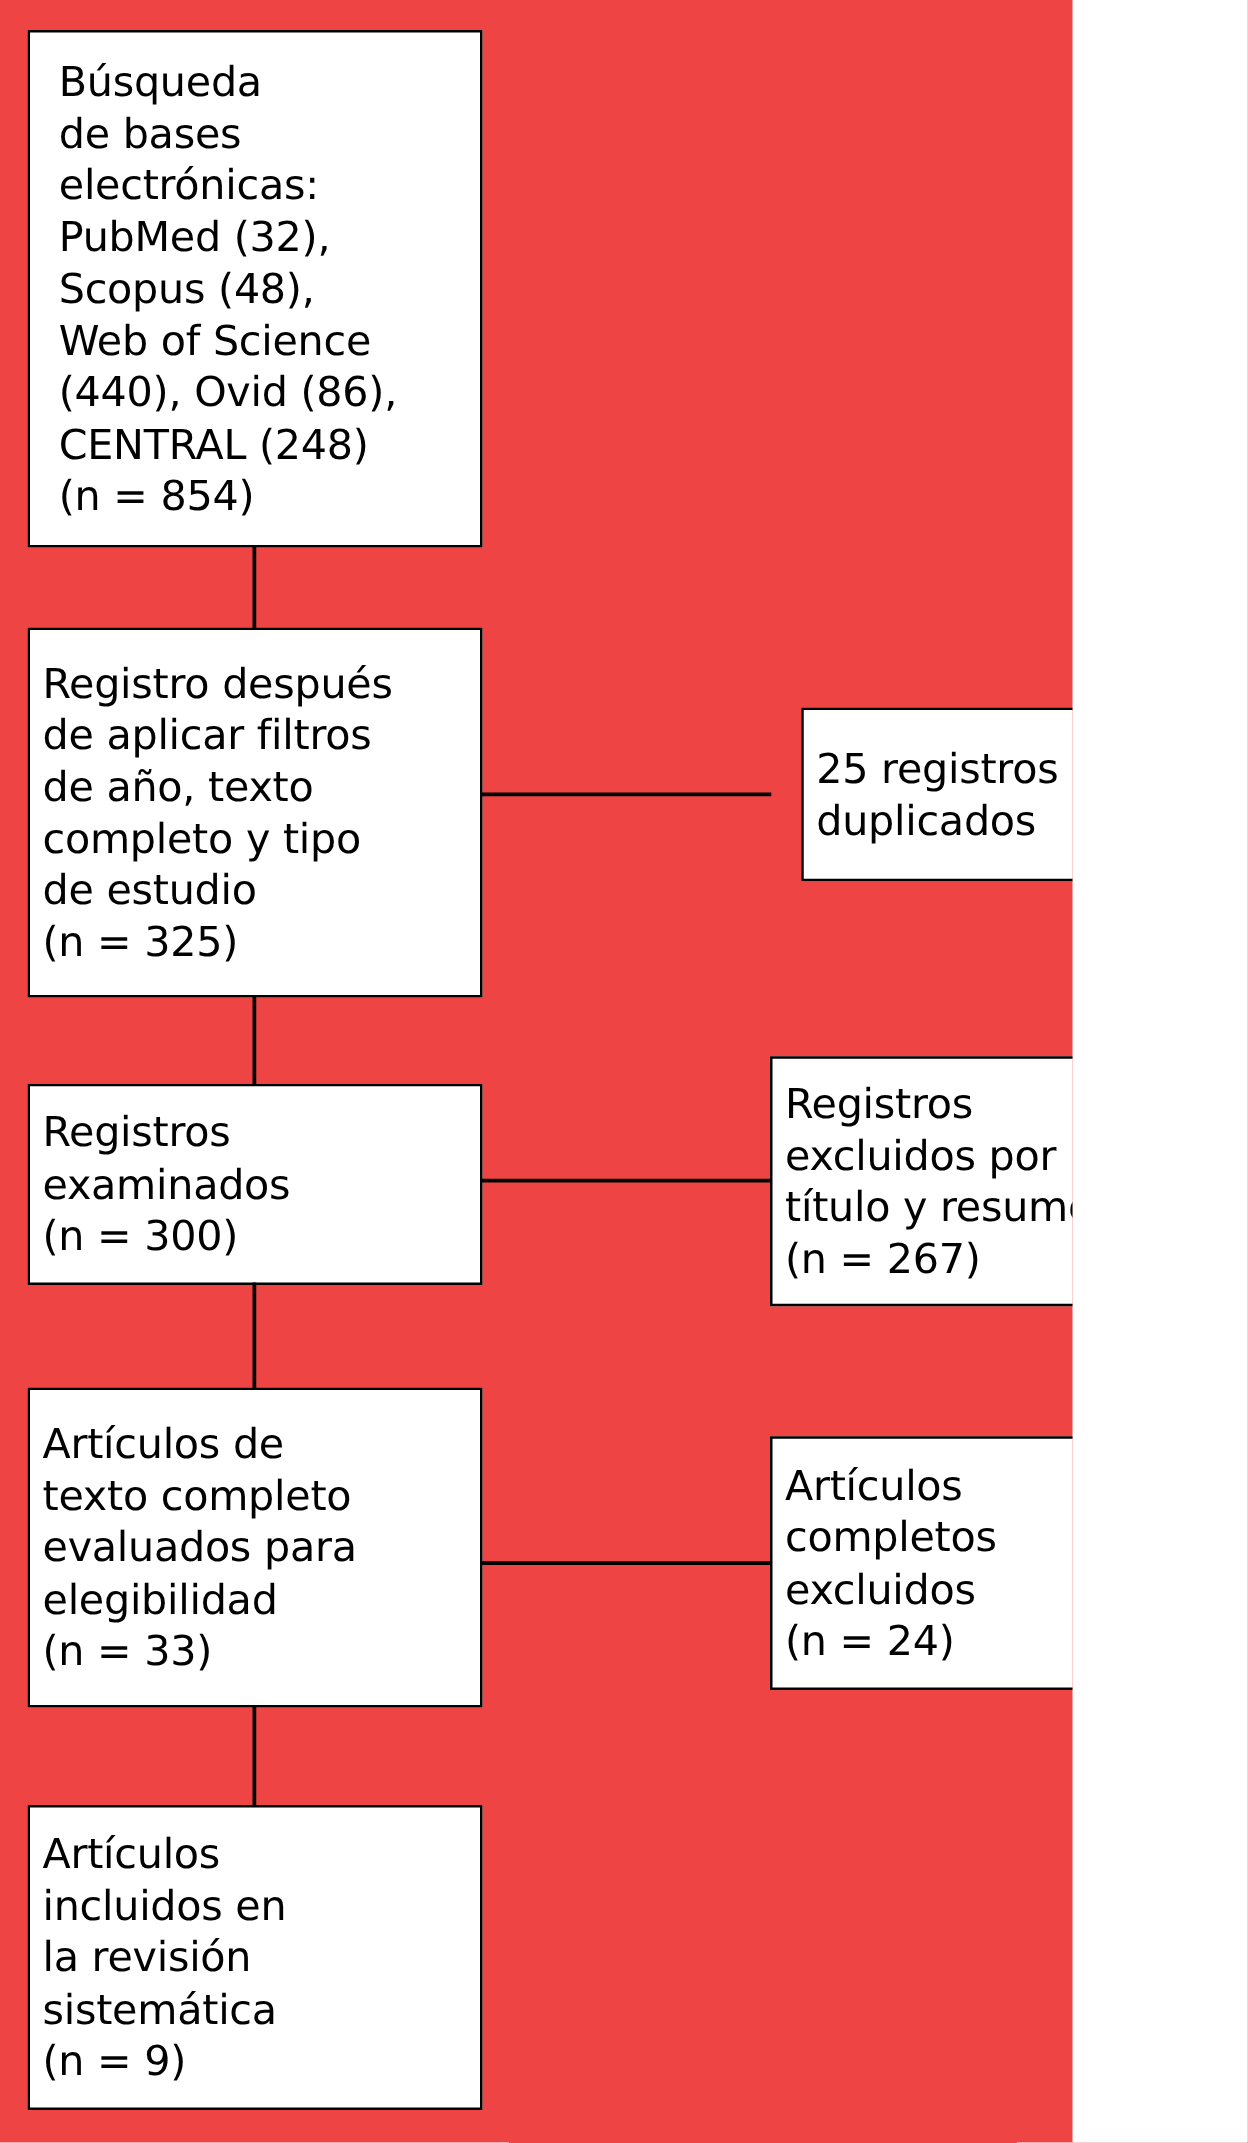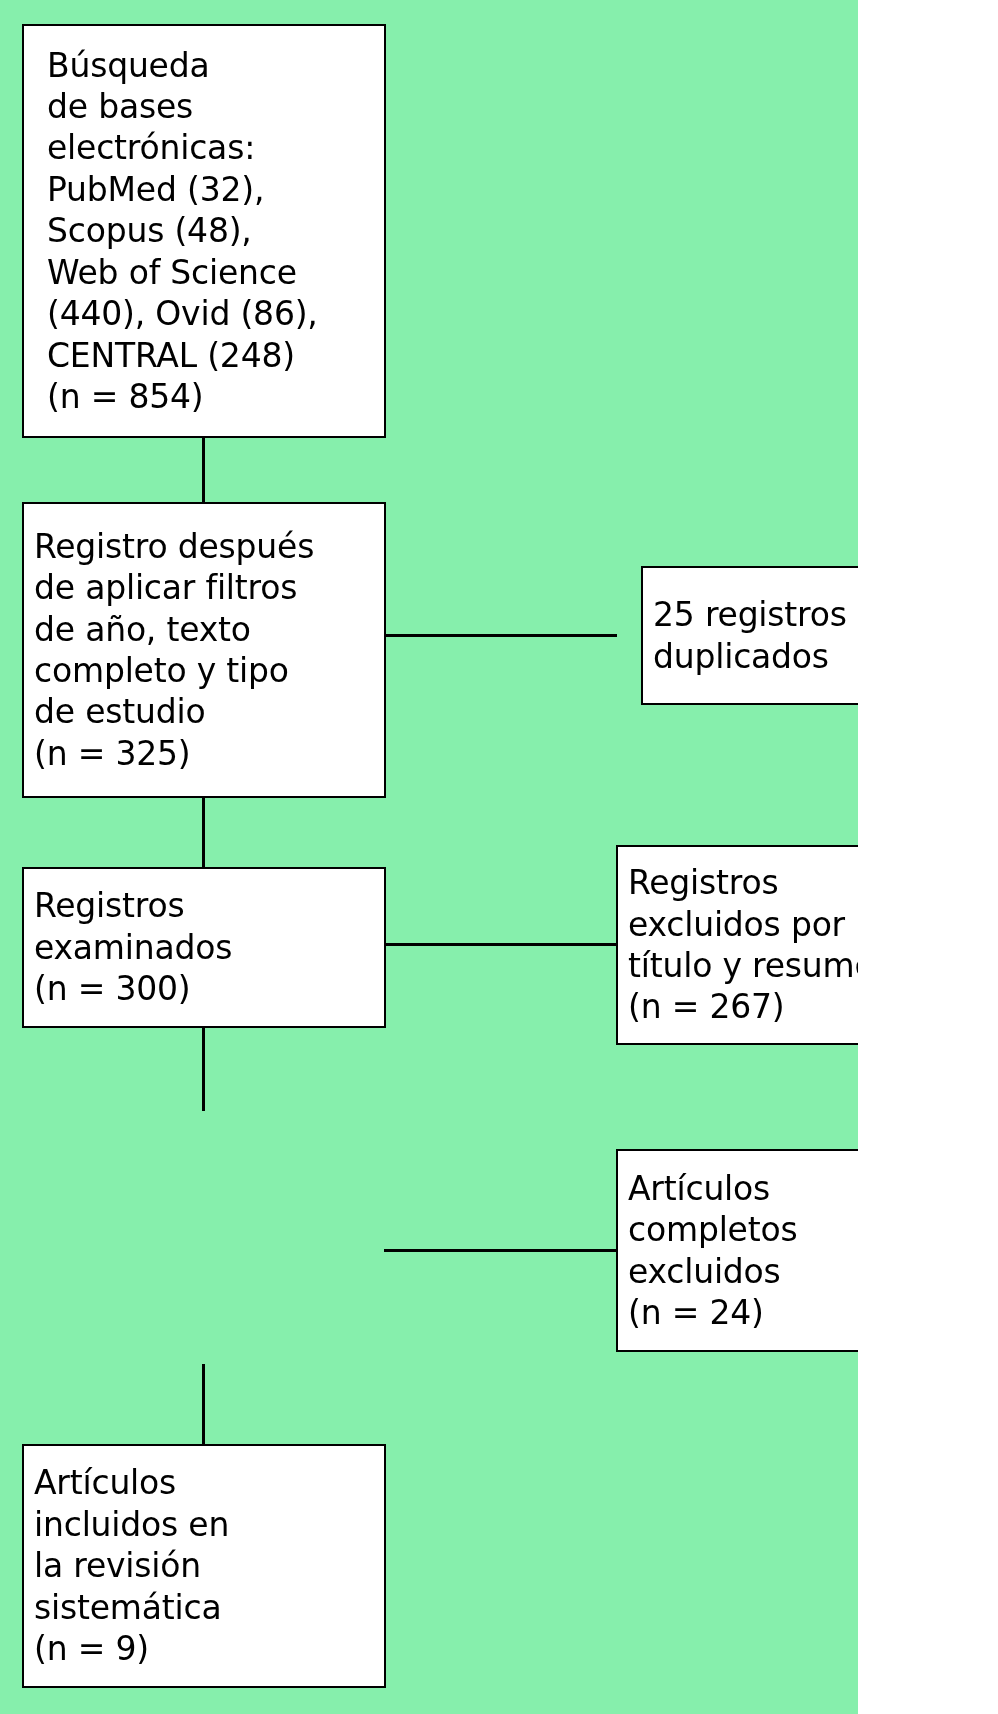--- a/index.html
+++ b/index.html
@@ -4,21 +4,21 @@
 <style>
   html, body {
     margin: 0;
     padding: 0;
     background: #ffffff;
   }
   #canvas {
     position: relative;
     width: 858px;
     height: 1714px;
-    background: #86efac;
+    background: #ef4444;
     font-family: "DejaVu Sans", "Liberation Sans", sans-serif;
     overflow: hidden;
   }
   .node {
     position: absolute;
     box-sizing: border-box;
     border: 2px solid #000000;
     background: #ffffff;
     display: flex;
     flex-direction: column;
@@ -68,20 +68,27 @@
 de estudio
 (n = 325)</div>
   </div>
 
   <div class="node center" style="left:22px; top:867px; width:364px; height:161px;">
     <div class="txt">Registros
 examinados
 (n = 300)</div>
   </div>
 
+  <div class="node center" style="left:22px; top:1110px; width:364px; height:256px;">
+    <div class="txt">Artículos de
+texto completo
+evaluados para
+elegibilidad
+(n = 33)</div>
+  </div>
 
   <div class="node center" style="left:22px; top:1444px; width:364px; height:244px;">
     <div class="txt">Artículos
 incluidos en
 la revisión
 sistemática
 (n = 9)</div>
   </div>
 
   <div class="node center" style="left:616px; top:566px; width:361px; height:139px;margin-left:25px;">

